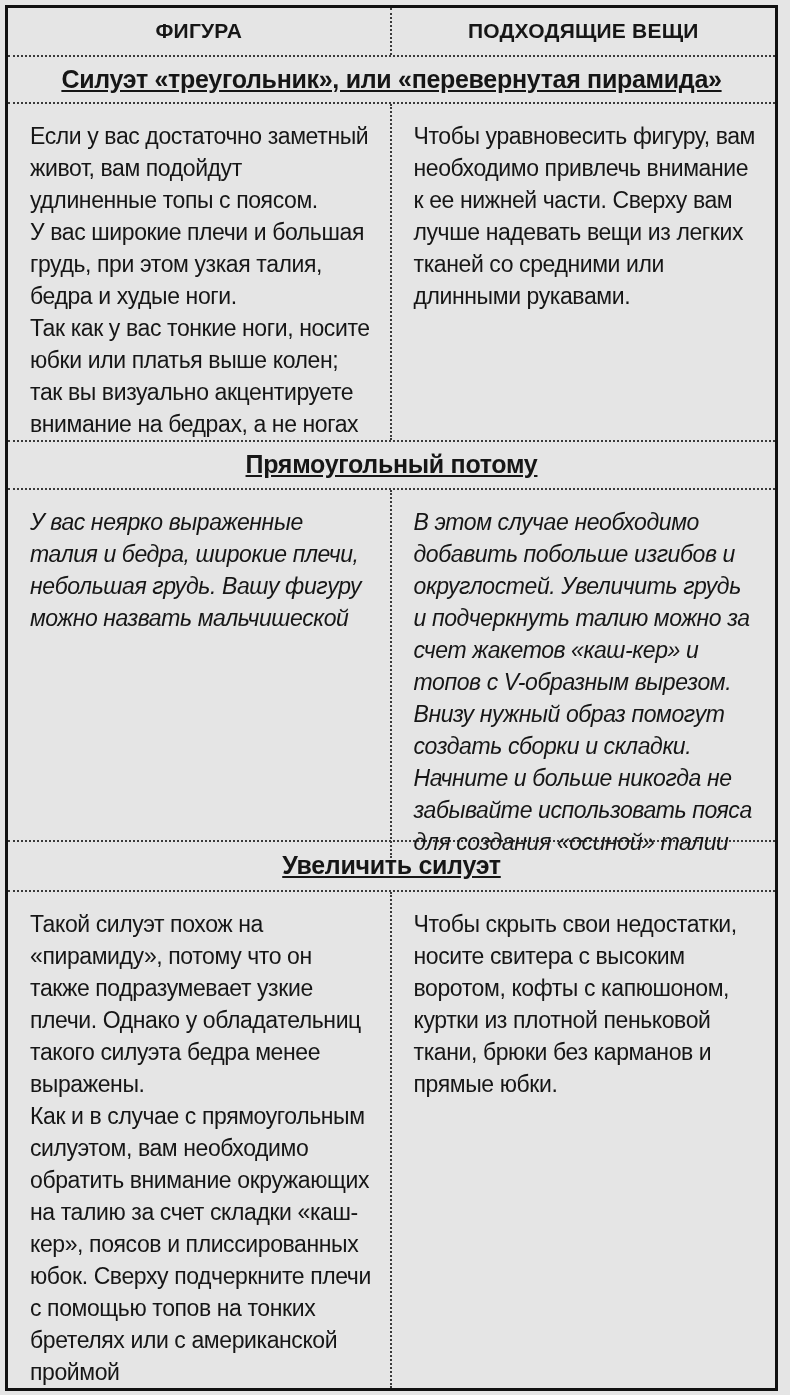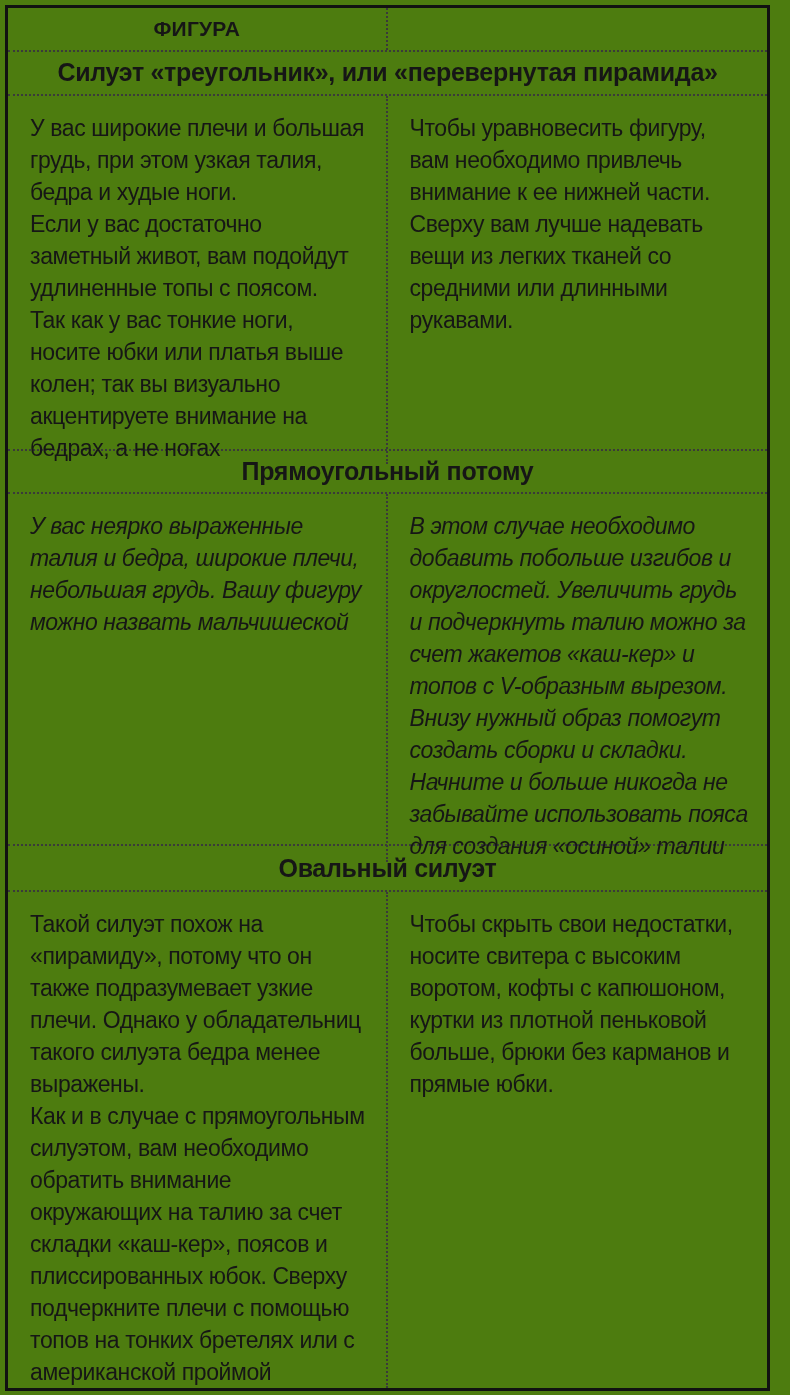--- a/index.html
+++ b/index.html
@@ -4,22 +4,22 @@
 <style>
   * { box-sizing: border-box; margin: 0; padding: 0; }
   html, body {
     width: 790px; height: 1395px;
     background: #ffffff;
     font-family: "Liberation Sans", sans-serif;
   }
   .page {
     position: relative;
     width: 790px; height: 1395px;
-    background: #4d7c0f;
-    padding: 5px 20px 4px 5px;
+    background: #e5e5e5;
+    padding: 5px 12px 4px 5px;
   }
   .table {
     width: 100%; height: 100%;
     border: 3px solid #111;
     display: flex;
     flex-direction: column;
     color: #161616;
   }
   .two-col {
     display: grid;
@@ -37,20 +37,21 @@
     letter-spacing: 0.2px;
   }
 
   
   .section-title-row {
     height: 55px;
     display: flex; align-items: center; justify-content: center;
     font-weight: bold;
     font-size: 25px;
     letter-spacing: -0.3px;
+    text-decoration: underline;
   }
   .sec3-title { height: 58px; }
 
   
   .row-s1 { height: 355px; }
   .row-s2 { height: 352px; font-style: italic; }
   .row-s3 { flex: 1; }
   .content-cell {
     padding: 16px 18px 0 22px;
     font-size: 23px;
@@ -61,49 +62,50 @@
   .content-cell p { margin: 0; }
 </style>
 </head>
 <body>
 
 <div class="page">
   <div class="table">
 
     <div class="two-col head-row dotted-bottom">
       <div class="head-cell cell-left">ФИГУРА</div>
+      <div class="head-cell">ПОДХОДЯЩИЕ ВЕЩИ</div>
     </div>
 
     <div class="section-title-row dotted-bottom">Силуэт «треугольник», или «перевернутая пирамида»</div>
     <div class="two-col row-s1 dotted-bottom">
       <div class="content-cell cell-left">
+        <p>Если у вас достаточно заметный живот, вам подойдут удлиненные топы с поясом.</p>
         <p>У вас широкие плечи и большая грудь, при этом узкая талия, бедра и худые ноги.</p>
-        <p>Если у вас достаточно заметный живот, вам подойдут удлиненные топы с поясом.</p>
         <p>Так как у вас тонкие ноги, носите юбки или платья выше колен; так вы визуально акцентируете внимание на бедрах, а не ногах</p>
       </div>
       <div class="content-cell">
         <p>Чтобы уравновесить фигуру, вам необходимо привлечь внимание к ее нижней части. Сверху вам лучше надевать вещи из легких тканей со средними или длинными рукавами.</p>
       </div>
     </div>
 
     <div class="section-title-row dotted-bottom">Прямоугольный потому</div>
     <div class="two-col row-s2 dotted-bottom">
       <div class="content-cell cell-left">
         <p>У вас неярко выраженные талия и бедра, широкие плечи, небольшая грудь. Вашу фигуру можно назвать мальчишеской</p>
       </div>
       <div class="content-cell">
         <p>В этом случае необходимо добавить побольше изгибов и округлостей. Увеличить грудь и подчеркнуть талию можно за счет жакетов «каш-кер» и топов с V-образным вырезом. Внизу нужный образ помогут создать сборки и складки. Начните и больше никогда не забывайте использовать пояса для создания «осиной» талии</p>
       </div>
     </div>
 
-    <div class="section-title-row sec3-title dotted-bottom">Овальный силуэт</div>
+    <div class="section-title-row sec3-title dotted-bottom">Увеличить силуэт</div>
     <div class="two-col row-s3">
       <div class="content-cell cell-left">
         <p>Такой силуэт похож на «пирамиду», потому что он также подразумевает узкие плечи. Однако у обладательниц такого силуэта бедра менее выражены.</p>
         <p>Как и в случае с прямоугольным силуэтом, вам необходимо обратить внимание окружающих на талию за счет складки «каш-кер», поясов и плиссированных юбок. Сверху подчеркните плечи с помощью топов на тонких бретелях или с американской проймой</p>
       </div>
       <div class="content-cell">
-        <p>Чтобы скрыть свои недостатки, носите свитера с высоким воротом, кофты с капюшоном, куртки из плотной пеньковой больше, брюки без карманов и прямые юбки.</p>
+        <p>Чтобы скрыть свои недостатки, носите свитера с высоким воротом, кофты с капюшоном, куртки из плотной пеньковой ткани, брюки без карманов и прямые юбки.</p>
       </div>
     </div>
 
   </div>
 </div>
 
 </body></html>

